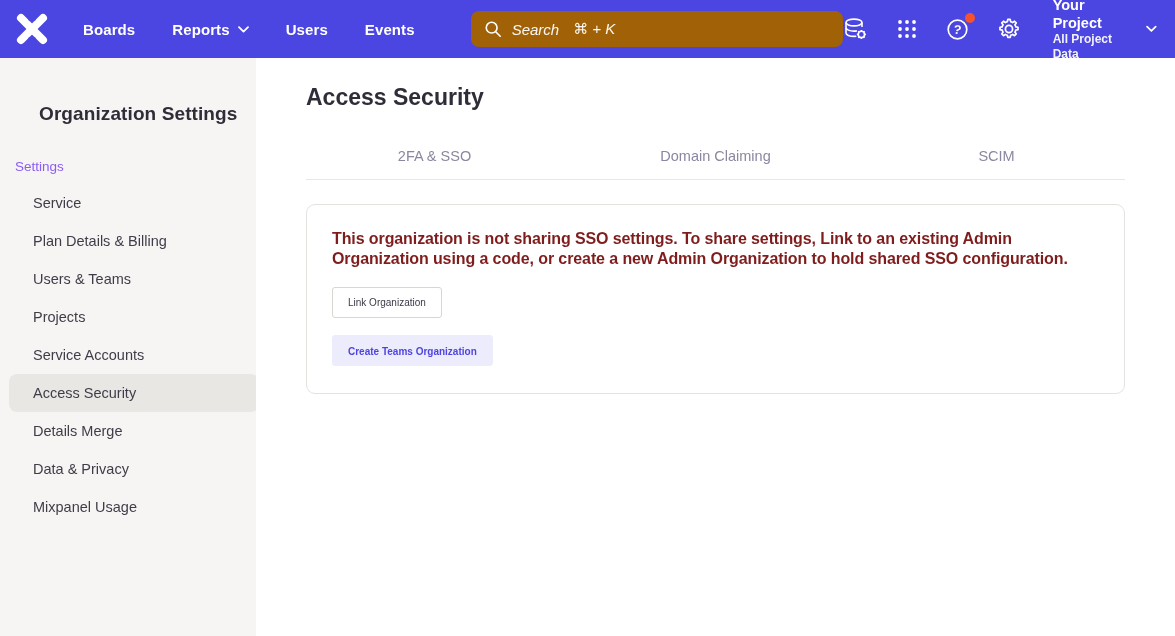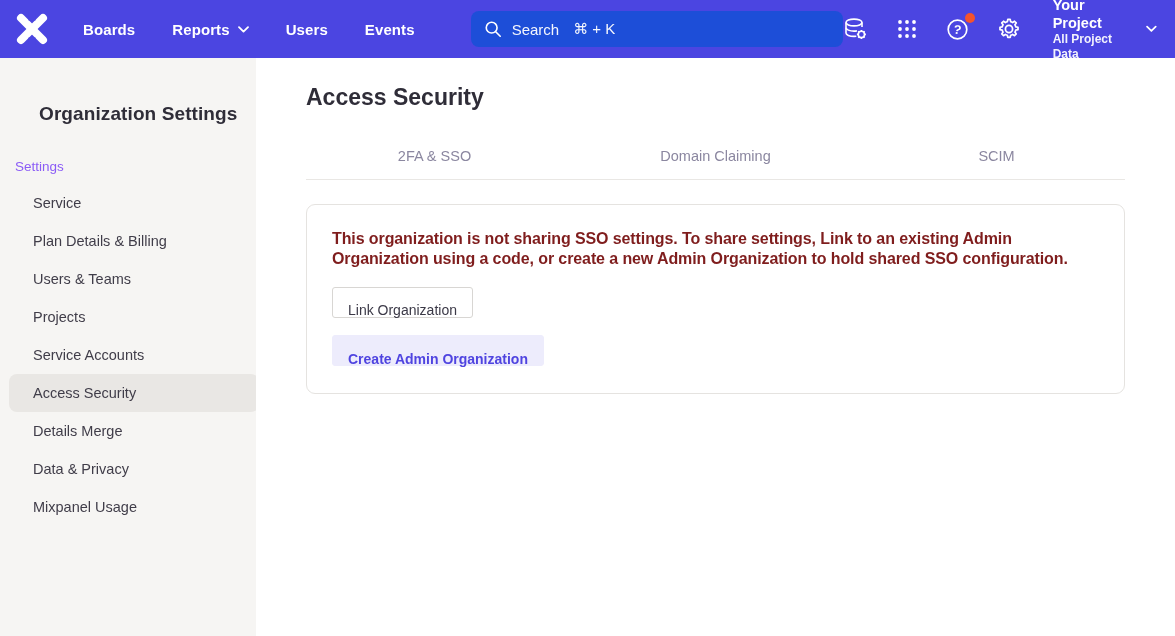--- a/index.html
+++ b/index.html
@@ -14,23 +14,23 @@
     height:58px; background:#4b45e1; display:flex; align-items:center;
     padding:0 18px 0 16px;
   }
   .brand { width:32px; height:32px; margin-right:35px; flex:0 0 auto; cursor:pointer; }
   .nav-links { display:flex; align-items:center; gap:37px; }
   .nav-link {
     color:#ffffff; font-size:15px; font-weight:600; letter-spacing:.1px;
     cursor:pointer; display:flex; align-items:center; gap:8px; white-space:nowrap;
   }
   .search {
-    margin-left:56px; width:372px; height:36px; background:#1d4ed8;
+    margin-left:56px; width:372px; height:36px; background:#a16207;
     border-radius:8px; display:flex; align-items:center; padding:0 13px;
-    cursor:text; flex:0 0 auto;
+    cursor:text; flex:0 0 auto;font-style:italic;
   }
   .search .s-label { color:rgba(255,255,255,.95); font-size:15px; margin-left:10px; }
   .search .s-shortcut { color:rgba(255,255,255,.95); font-size:15px; margin-left:14px; }
   .nav-right { margin-left:auto; display:flex; align-items:center; gap:25px; }
   .nav-icon { width:26px; height:26px; position:relative; cursor:pointer; flex:0 0 auto; }
   .nav-icon svg { display:block; }
   .badge-dot {
     position:absolute; top:-3px; right:-4px; width:10px; height:10px;
     border-radius:50%;
   }
@@ -80,21 +80,21 @@
     margin-top:24px; border:1px solid #e5e3e0; border-radius:9px;
     background:#ffffff; padding:24px 25px 27px 25px;
   }
   .card-desc {
     font-size:16px; line-height:19.5px; color:#7f1d1d; max-width:775px;
     letter-spacing:-0.1px;
     font-weight:bold;
   }
   .btn {
     display:block; width:fit-content; height:31px; line-height:29px;
-    padding:8px 15px; border-radius:3px; font-size:14px; cursor:pointer;
+    padding:0 15px; border-radius:3px; font-size:10px; cursor:pointer;
     font-family:inherit;
   }
   .btn-outline {
     margin-top:19px; background:#ffffff; border:1px solid #d8d6d3; color:#3b3947;
   }
   .btn-tint {
     margin-top:17px; background:#edecfc; border:1px solid #edecfc;
     color:#4f44e0; font-weight:600; line-height:31px;
   }
 </style>
@@ -200,15 +200,15 @@
 
   <div class="tabs">
     <div class="tab">2FA &amp; SSO</div>
     <div class="tab">Domain Claiming</div>
     <div class="tab">SCIM</div>
   </div>
 
   <div class="card">
     <p class="card-desc">This organization is not sharing SSO settings. To share settings, Link to an existing Admin Organization using a code, or create a new Admin Organization to hold shared SSO configuration.</p>
     <button class="btn btn-outline">Link Organization</button>
-    <button class="btn btn-tint">Create Admin Organization</button>
+    <button class="btn btn-tint">Create Teams Organization</button>
   </div>
 </div>
 
 </body></html>

